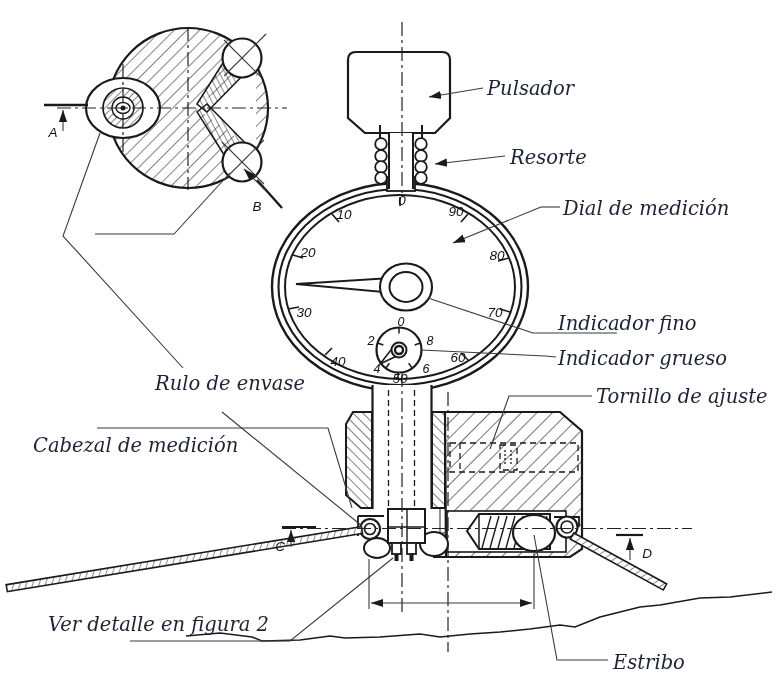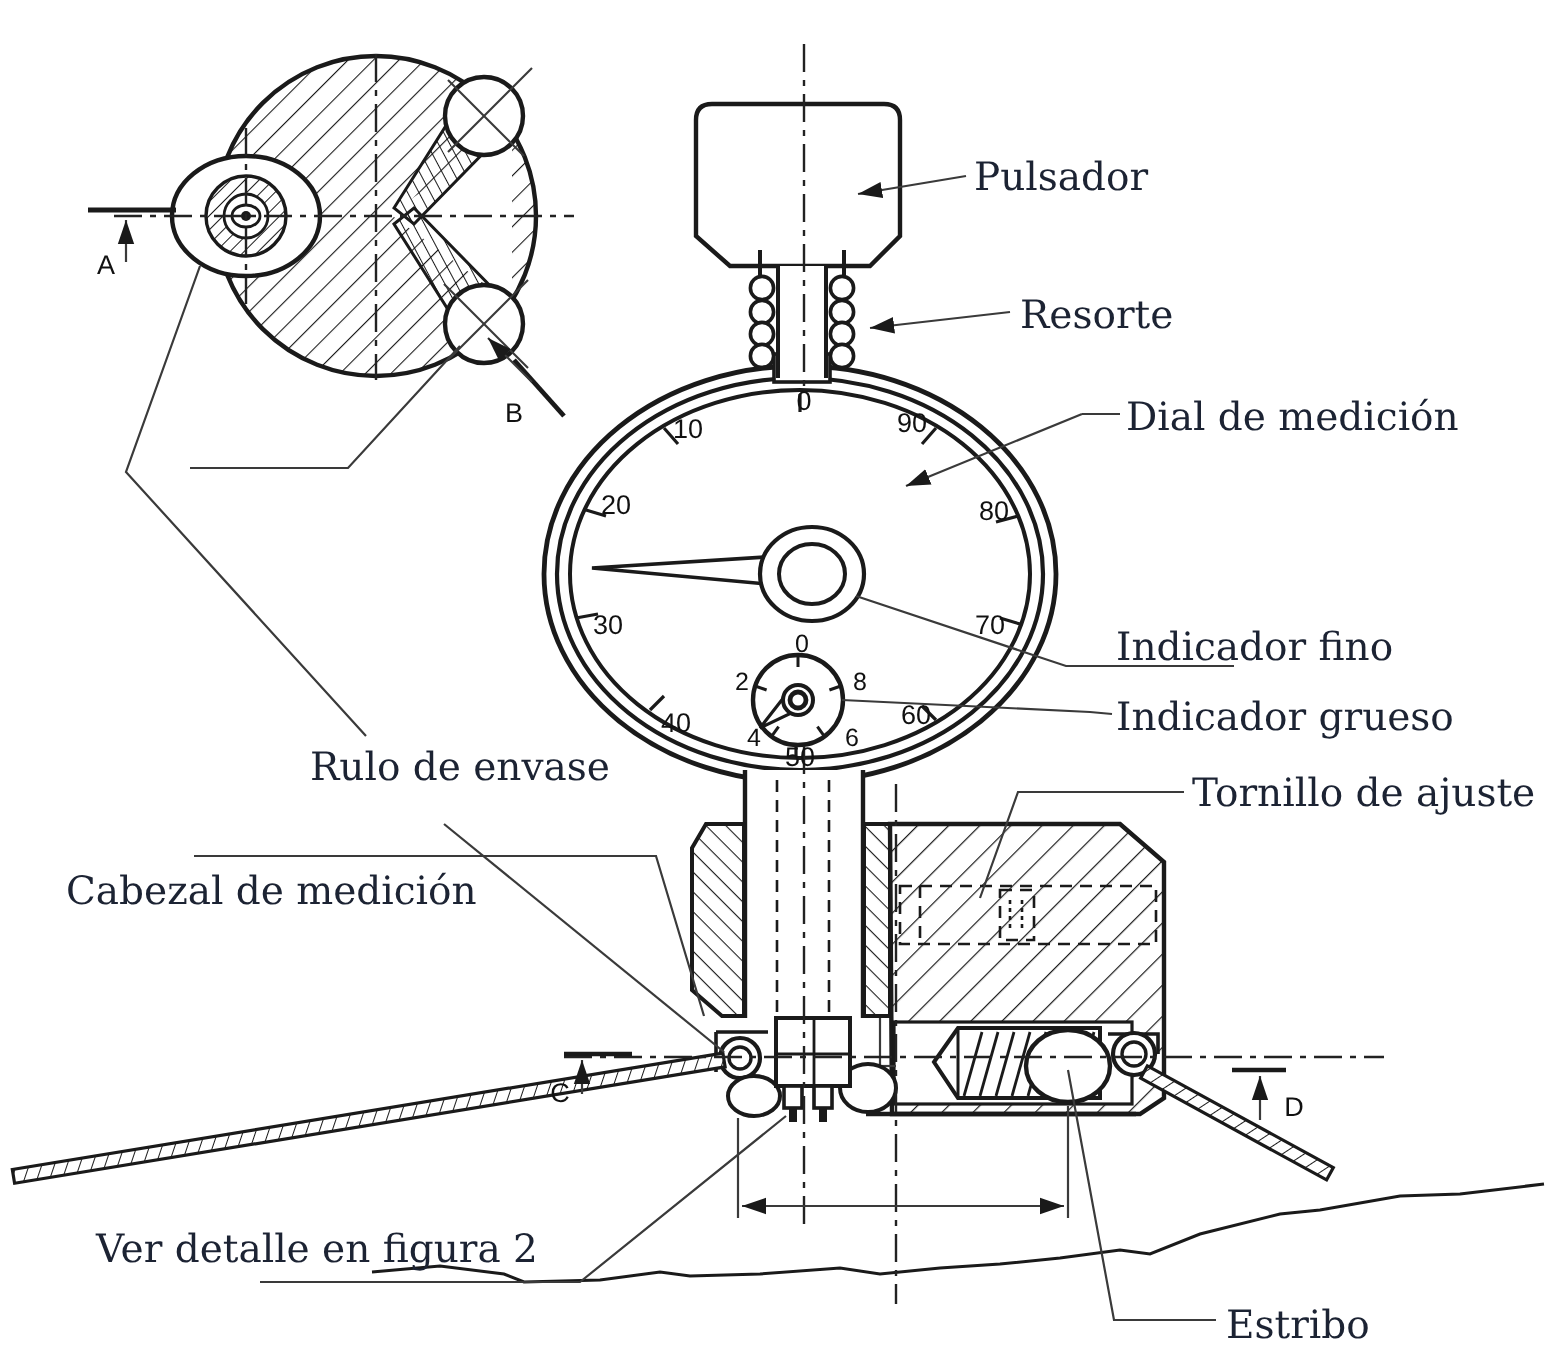--- a/index.html
+++ b/index.html
@@ -1,16 +1,16 @@
 <!DOCTYPE html>
 <html><head>
 <meta charset="utf-8">
 <style>
   html,body{margin:0;padding:0;background:#ffffff;}
-  .canvas{width:776px;height:682px;background:#ffffff;position:relative;overflow:hidden;}
+  .canvas{width:776px;height:682px;background:#ffffff;position:relative;overflow:hidden;font-style:italic;}
   svg{display:block;}
   .lbl{font-family:"DejaVu Serif", serif;font-size:19.5px;fill:#1c2333;}
   .num{font-family:"Liberation Sans","DejaVu Sans",sans-serif;font-size:13.5px;fill:#111;text-anchor:middle;}
   .numsm{font-family:"Liberation Sans","DejaVu Sans",sans-serif;font-size:12.5px;fill:#111;text-anchor:middle;}
   .datum{font-family:"Liberation Sans","DejaVu Sans",sans-serif;font-size:13.5px;fill:#111;text-anchor:middle;}
   .thin{stroke:#3a3a3a;stroke-width:1.1;fill:none;}
   .med{stroke:#1a1a1a;stroke-width:2;fill:none;}
   .cl{stroke:#222;stroke-width:1.2;fill:none;stroke-dasharray:14,4,3,4;}
   .dash{stroke:#1a1a1a;stroke-width:1.3;fill:none;stroke-dasharray:6,4;}
 </style>

